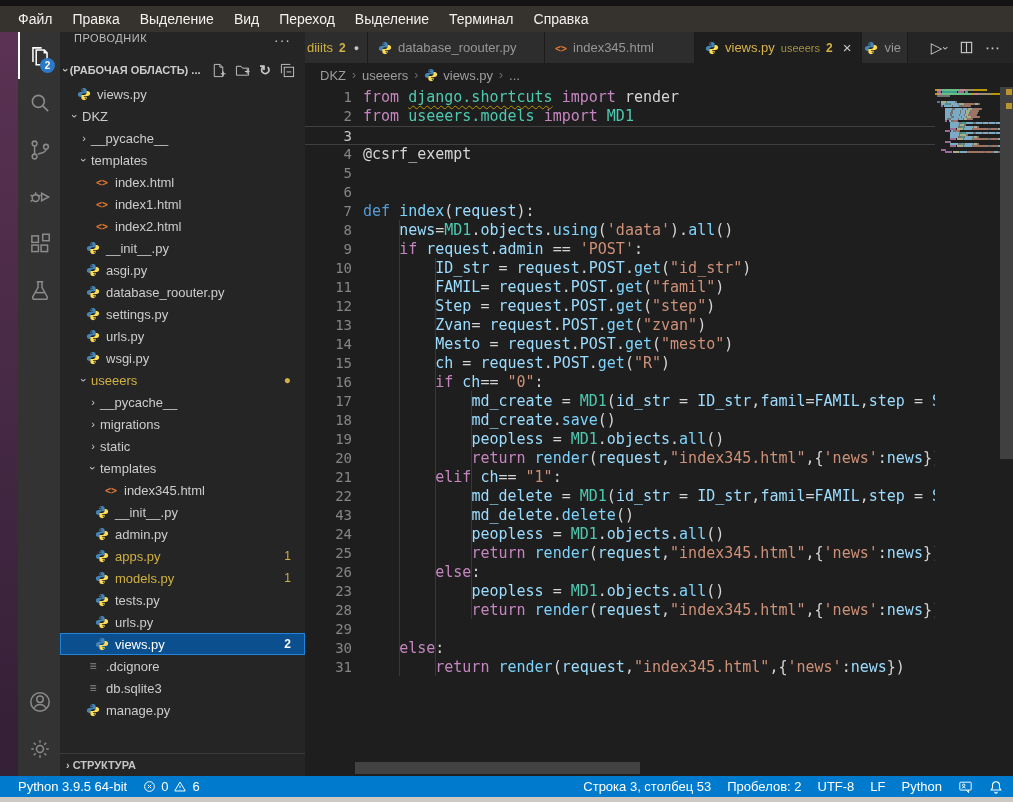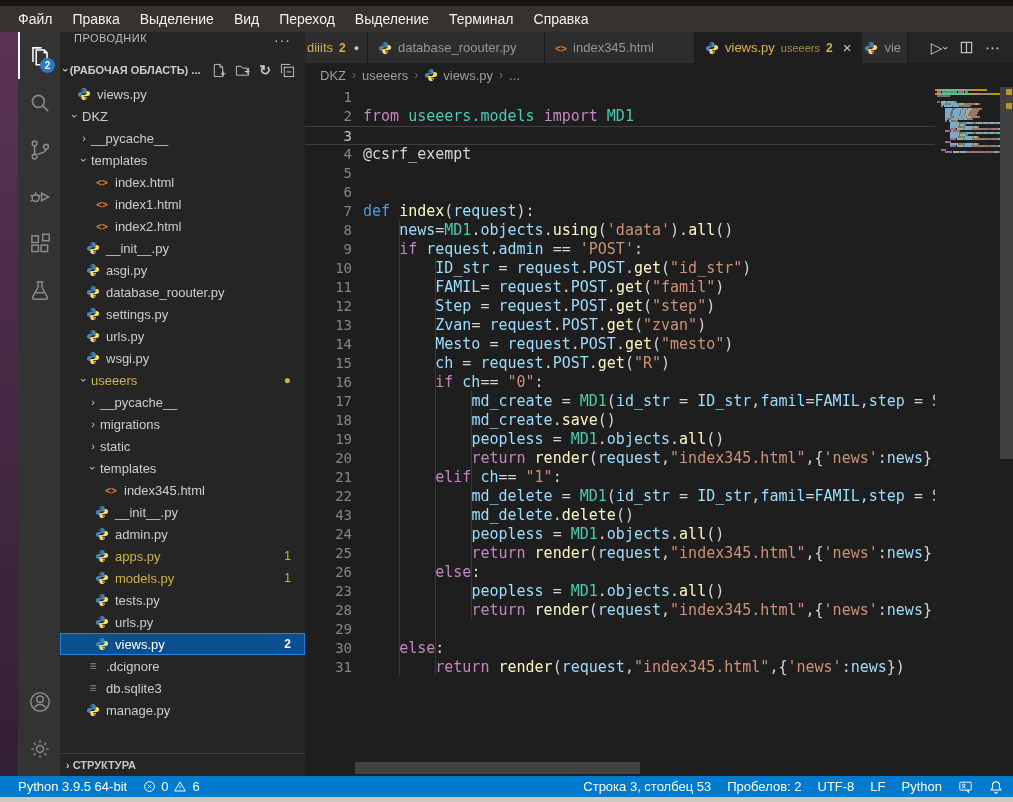--- a/index.html
+++ b/index.html
@@ -79,21 +79,21 @@
   
   .editor-body { position:relative; flex:1; overflow:hidden; }
   .code { position:absolute; top:1px; left:0; right:78px; overflow:hidden;
           font-family:"DejaVu Sans Mono",monospace; font-size:15px; line-height:19px; }
   .cline { height:19px; display:flex; white-space:pre; }
   .cline.current { border-top:1px solid #3f3f3f; border-bottom:1px solid #3f3f3f; }
   .gut { display:inline-block; width:47px; flex:none; text-align:right; color:#858585; font-size:14px; }
   .cline.current .gut { color:#c6c6c6; }
   .ctext { padding-left:11px; white-space:pre; }
   .tok.k { color:#C586C0; } .tok.d { color:#569CD6; } .tok.t { color:#4EC9B0; }
-  .tok.v { color:#9CDCFE; } .tok.s { color:#CE9178; } .tok.f { color:#fef9c3; }
+  .tok.v { color:#9CDCFE; } .tok.s { color:#CE9178; } .tok.f { color:#7dd3fc; }
   .tok { color:#d4d4d4; }
   .tok.sq { text-decoration:underline wavy #b89500 1px; text-underline-offset:3px; }
   .cursor-caret { display:inline-block; width:2px; height:16px; background:#dcdcdc; vertical-align:-3px; }
   .iguide { position:absolute; width:1px; background:#383838; }
 
   
   .minimap { position:absolute; top:2px; right:13px; width:65px; height:120px; overflow:hidden; }
   .mm-row { position:absolute; left:2px; height:2px; display:flex; }
   .mm-tok { height:2px; flex:none; }
   .mm-warn { position:absolute; left:0; height:2px; background:rgba(203,165,0,.9); }
@@ -537,21 +537,21 @@
             </span>
             <span>views.py</span>
           </span>
           <span class="bc-sep">›</span>
           <span class="bc-item">
             <span>...</span>
           </span>
         </div>
       <div class="editor-body">
         <div class="code">
-            <div class="cline"><span class="gut">1</span></div>
+            <div class="cline"><span class="gut">1</span><span class="ctext"><span class="tok k">from</span><span class="tok"> </span><span class="tok t sq">django.shortcuts</span><span class="tok"> </span><span class="tok k">import</span><span class="tok"> render</span></span></div>
             <div class="cline"><span class="gut">2</span><span class="ctext"><span class="tok k">from</span><span class="tok"> </span><span class="tok t">useeers.models</span><span class="tok"> </span><span class="tok k">import</span><span class="tok"> </span><span class="tok t">MD1</span></span></div>
             <div class="cline current"><span class="gut">3</span></div>
             <div class="cline"><span class="gut">4</span><span class="ctext"><span class="tok">@csrf_exempt</span></span></div>
             <div class="cline"><span class="gut">5</span><span class="ctext"></span></div>
             <div class="cline"><span class="gut">6</span><span class="ctext"></span></div>
             <div class="cline"><span class="gut">7</span><span class="ctext"><span class="tok d">def</span><span class="tok"> </span><span class="tok f">index</span><span class="tok">(</span><span class="tok v">request</span><span class="tok">):</span></span></div>
             <div class="cline"><span class="gut">8</span><span class="ctext"><span class="tok">    </span><span class="tok v">news</span><span class="tok">=</span><span class="tok t">MD1</span><span class="tok">.</span><span class="tok v">objects</span><span class="tok">.</span><span class="tok f">using</span><span class="tok">(</span><span class="tok s">'daata'</span><span class="tok">).</span><span class="tok f">all</span><span class="tok">()</span></span></div>
             <div class="cline"><span class="gut">9</span><span class="ctext"><span class="tok">    </span><span class="tok k">if</span><span class="tok"> </span><span class="tok v">request</span><span class="tok">.</span><span class="tok v">admin</span><span class="tok"> == </span><span class="tok s">'POST'</span><span class="tok">:</span></span></div>
             <div class="cline"><span class="gut">10</span><span class="ctext"><span class="tok">        </span><span class="tok v">ID_str</span><span class="tok"> = </span><span class="tok v">request</span><span class="tok">.</span><span class="tok v">POST</span><span class="tok">.</span><span class="tok f">get</span><span class="tok">(</span><span class="tok s">"id_str"</span><span class="tok">)</span></span></div>
             <div class="cline"><span class="gut">11</span><span class="ctext"><span class="tok">        </span><span class="tok v">FAMIL</span><span class="tok">= </span><span class="tok v">request</span><span class="tok">.</span><span class="tok v">POST</span><span class="tok">.</span><span class="tok f">get</span><span class="tok">(</span><span class="tok s">"famil"</span><span class="tok">)</span></span></div>

